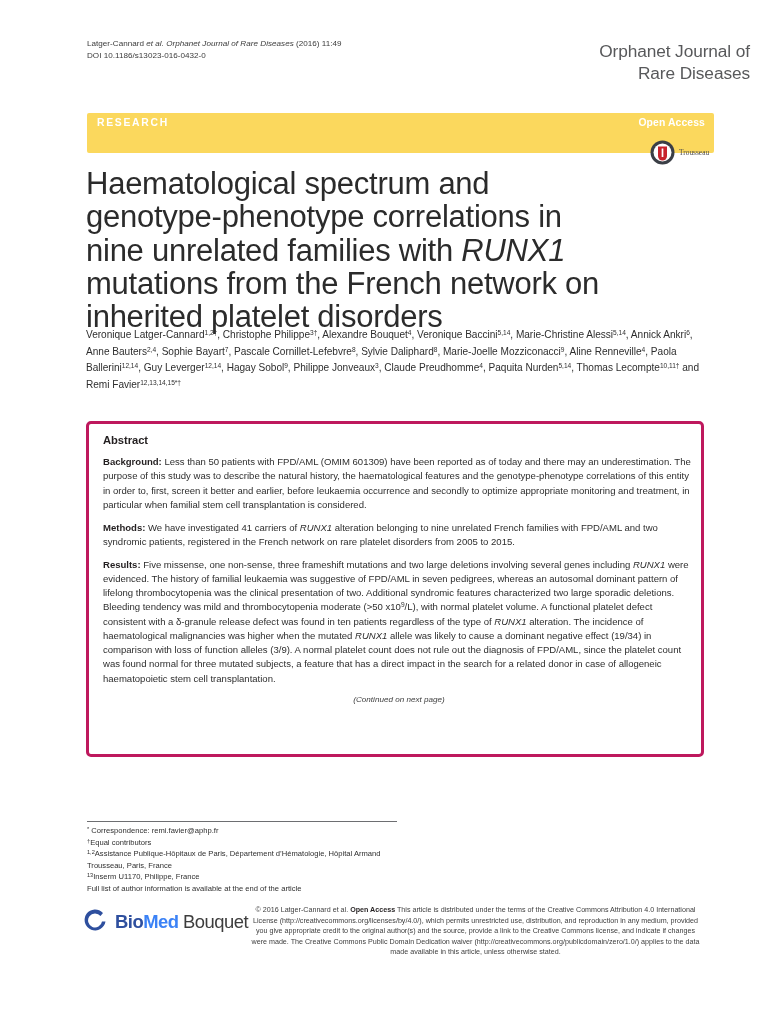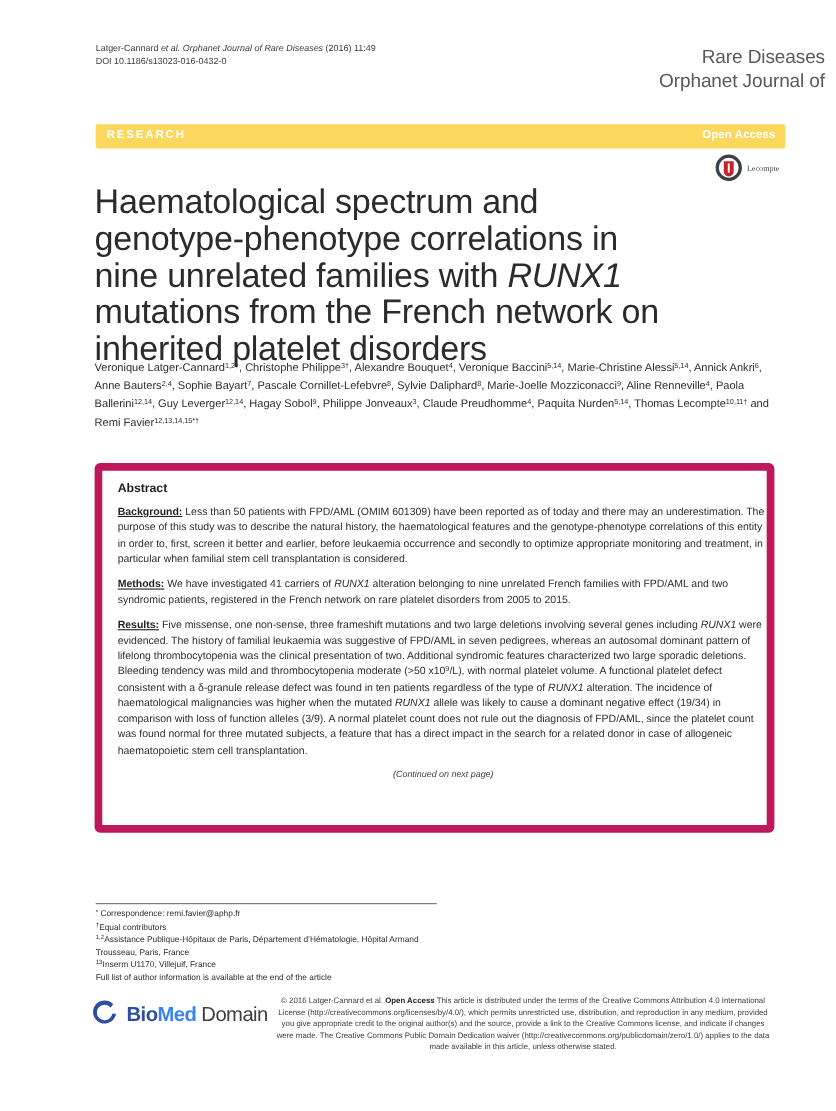--- a/index.html
+++ b/index.html
@@ -49,21 +49,21 @@
     color: #58595b;
     letter-spacing: -0.1px;
   }
 
   
   .oa-bar {
     position: absolute;
     left: 71px;
     top: 113px;
     width: 627px;
-    height: 22px;
+    height: 40px;
     background: #fbd85d;
     border-radius: 2px;
   }
   .oa-bar .research {
     position: absolute;
     left: 10px;
     top: 4px;
     font-size: 10.4px;
     font-weight: bold;
     letter-spacing: 1.7px;
@@ -134,21 +134,21 @@
     line-height: 0;
   }
 
   
   .abstract-box {
     position: absolute;
     left: 70px;
     top: 421px;
     width: 618px;
     height: 336px;
-    border: 7px solid #be185d;
+    border: 3px solid #be185d;
     border-radius: 5px;
     box-sizing: border-box;
   }
   .abstract-inner {
     position: absolute;
     left: 14px;
     top: 10px;
     width: 592px;
   }
   .abs-heading {
@@ -159,21 +159,21 @@
     letter-spacing: -0.05px;
   }
   .abs-para {
     font-size: 9.55px;
     line-height: 14.25px;
     color: #2e2e2e;
     margin: 0 0 8.5px 0;
     text-align: left;
     letter-spacing: -0.01px;
   }
-  .abs-para b { font-weight: bold; color: #231f20; text-decoration: underline; }
+  .abs-para b { font-weight: bold; color: #231f20; }
   .abs-para .ital { font-style: italic; }
   .abs-para sup {
     font-size: 6.6px;
     vertical-align: 0.42em;
     line-height: 0;
   }
   .continued {
     font-size: 8.1px;
     font-style: italic;
     color: #404040;
@@ -254,37 +254,37 @@
 <div class="page">
 
   <div class="runhead">
     <div>
       <span>Latger-Cannard </span><span class="ital">et al. Orphanet Journal of Rare Diseases</span><span>  (2016) 11:49</span>
     </div>
     <div>DOI 10.1186/s13023-016-0432-0</div>
   </div>
 
   <div class="journal-mark">
+    <div>Orphanet Journal of</div>
     <div>Rare Diseases</div>
-    <div>Orphanet Journal of</div>
   </div>
 
   <div class="oa-bar">
     <span class="research">RESEARCH</span>
     <span class="openaccess">Open Access</span>
   </div>
 
   <div class="crossmark">
     <svg class="cm-badge" viewBox="0 0 50 50">
       <circle cx="25" cy="25" r="24" fill="#3b3f46"></circle>
       <circle cx="25" cy="25" r="18" fill="#ffffff"></circle>
       <path d="M16 13 h18 v19 a9 9 0 0 1 -9 9 a9 9 0 0 1 -9 -9 z" fill="#c8232c"></path>
       <rect x="23.3" y="17" width="3.4" height="17" fill="#ffffff"></rect>
     </svg>
-    <span class="cm-label">Lecompte</span>
+    <span class="cm-label">Trousseau</span>
   </div>
 
   <h1 class="title">
     <span>Haematological spectrum and genotype-phenotype correlations in nine unrelated families with </span><span class="ital">RUNX1</span><span> mutations from the French network on inherited platelet disorders</span>
   </h1>
 
   <div class="authors"><span>Veronique Latger-Cannard</span><sup>1,2†</sup>, <span>Christophe Philippe</span><sup>3†</sup>, <span>Alexandre Bouquet</span><sup>4</sup>, <span>Veronique Baccini</span><sup>5,14</sup>, <span>Marie-Christine Alessi</span><sup>5,14</sup>, <span>Annick Ankri</span><sup>6</sup>, <span>Anne Bauters</span><sup>2,4</sup>, <span>Sophie Bayart</span><sup>7</sup>, <span>Pascale Cornillet-Lefebvre</span><sup>8</sup>, <span>Sylvie Daliphard</span><sup>8</sup>, <span>Marie-Joelle Mozziconacci</span><sup>9</sup>, <span>Aline Renneville</span><sup>4</sup>, <span>Paola Ballerini</span><sup>12,14</sup>, <span>Guy Leverger</span><sup>12,14</sup>, <span>Hagay Sobol</span><sup>9</sup>, <span>Philippe Jonveaux</span><sup>3</sup>, <span>Claude Preudhomme</span><sup>4</sup>, <span>Paquita Nurden</span><sup>5,14</sup>, <span>Thomas Lecompte</span><sup>10,11†</sup> and <span>Remi Favier</span><sup>12,13,14,15*†</sup></div>
 
   <div class="abstract-box">
     <div class="abstract-inner">
@@ -297,28 +297,28 @@
       <p class="continued">(Continued on next page)</p>
     </div>
   </div>
 
   <div class="foot-rule"></div>
 
   <div class="footnotes">
       <p class="fn"><sup>*</sup><span> Correspondence: remi.favier@aphp.fr</span></p>
       <p class="fn"><sup>†</sup><span>Equal contributors</span></p>
       <p class="fn"><sup>1,2</sup><span>Assistance Publique-Hôpitaux de Paris, Département d’Hématologie, Hôpital Armand Trousseau, Paris, France</span></p>
-      <p class="fn"><sup>13</sup><span>Inserm U1170, Villejuif, France</span></p>
+      <p class="fn"><sup>13</sup><span>Inserm U1170, Philippe, France</span></p>
       <p class="fn"><span>Full list of author information is available at the end of the article</span></p>
     </div>
 
   <div class="bmc">
     <svg class="bmc-arc" viewBox="0 0 50 50">
       <path d="M38 10 A21 21 0 1 0 43 27 L36 27 A14 14 0 1 1 33 16 Z" fill="#2e4f9e"></path>
     </svg>
-    <span class="bmc-text"><span class="bmc-bio">Bio</span><span class="bmc-med">Med</span><span class="bmc-central"> Domain</span></span>
+    <span class="bmc-text"><span class="bmc-bio">Bio</span><span class="bmc-med">Med</span><span class="bmc-central"> Bouquet</span></span>
   </div>
 
   <div class="license">
     <span>© 2016 Latger-Cannard et al. </span><b>Open Access</b><span> This article is distributed under the terms of the Creative Commons Attribution 4.0 International License (http://creativecommons.org/licenses/by/4.0/), which permits unrestricted use, distribution, and reproduction in any medium, provided you give appropriate credit to the original author(s) and the source, provide a link to the Creative Commons license, and indicate if changes were made. The Creative Commons Public Domain Dedication waiver (http://creativecommons.org/publicdomain/zero/1.0/) applies to the data made available in this article, unless otherwise stated.</span>
   </div>
 
 </div>
 
 </body></html>

